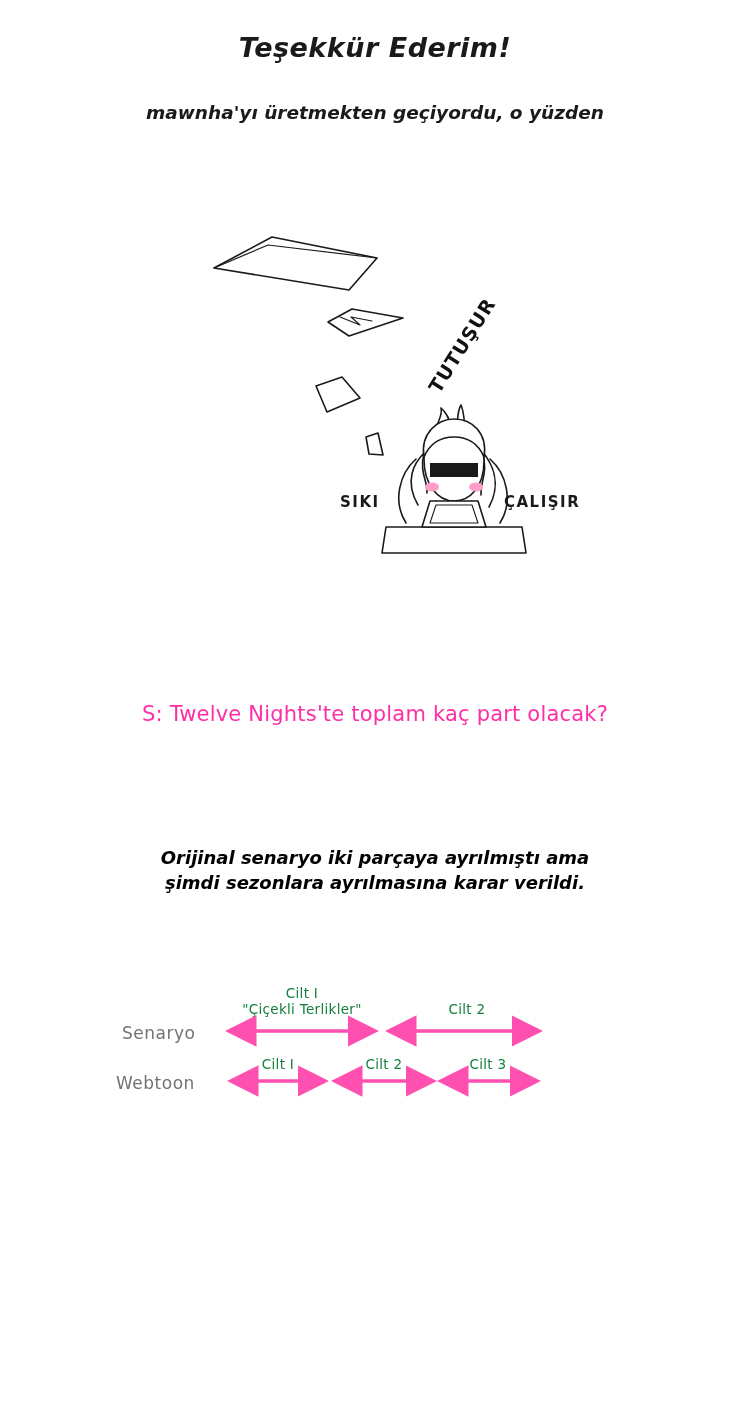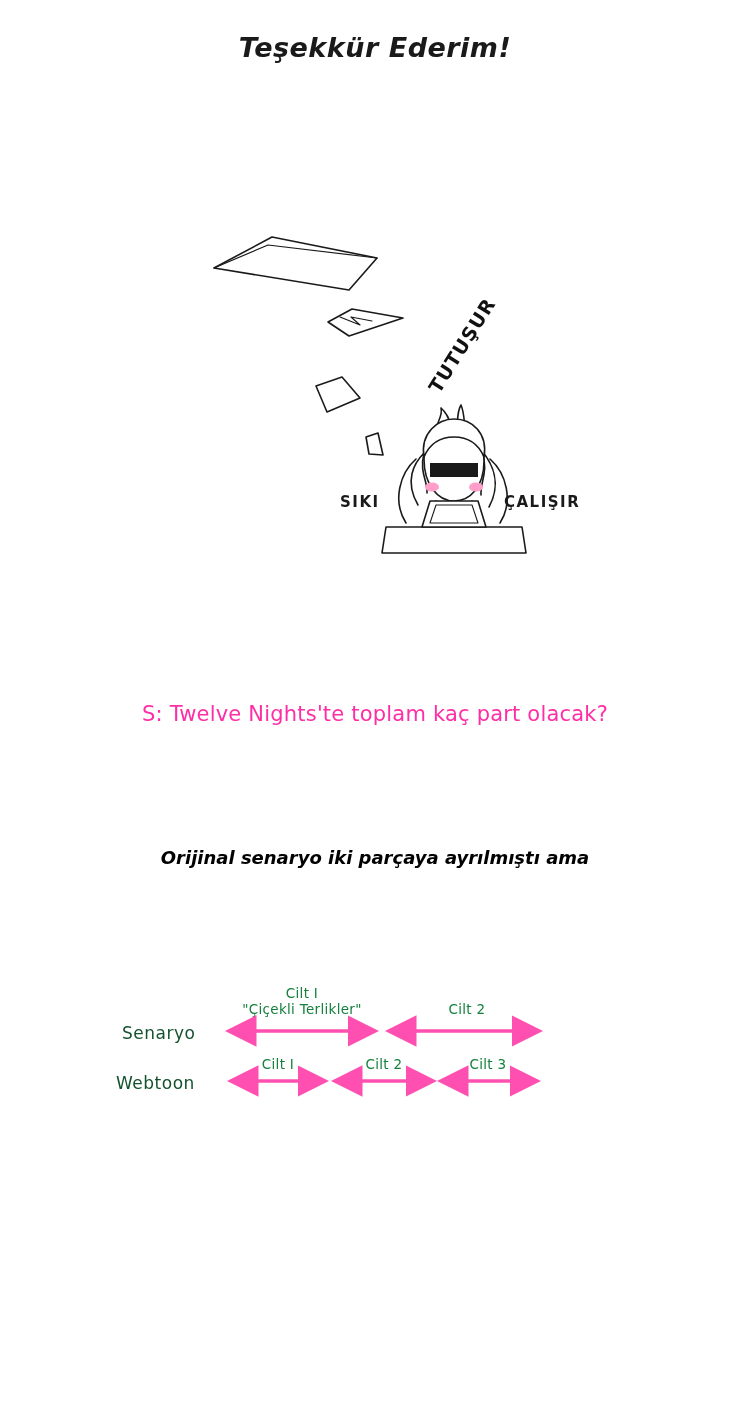--- a/index.html
+++ b/index.html
@@ -125,41 +125,42 @@
     position: absolute;
     top: 975px;
     left: 0;
     width: 750px;
     height: 140px;
   }
   .row-label {
     position: absolute;
     font-family: "DejaVu Sans", sans-serif;
     font-size: 17px;
-    color: #14532d;
+    color: #737373;
     letter-spacing: 0.5px;
   }
   .seg-label {
     position: absolute;
     font-family: "DejaVu Sans", sans-serif;
     font-size: 13.5px;
     color: #15803d;
     text-align: center;
     letter-spacing: 0.3px;
     line-height: 16px;
   }
 </style>
 </head>
 <body>
 
 <div class="page">
 
   <div class="title">Teşekkür Ederim!</div>
 
   <div class="intro">
+    <span class="line">mawnha'yı üretmekten geçiyordu, o yüzden</span>
   </div>
 
   <div class="art">
     <svg width="750" height="400" viewBox="0 0 750 400">
       <g fill="none" stroke="#1a1a1a" stroke-width="1.6" stroke-linejoin="round" stroke-linecap="round">
 
         <path d="M214 63 L272 32 L377 53 L349 85 Z"></path>
         <path d="M214 63 L268 40 L377 53" stroke-width="1.2"></path>
 
         <path d="M328 117 L352 104 L403 113 L349 131 Z"></path>
@@ -196,20 +197,21 @@
 
     <div class="sfx-left">SIKI</div>
     <div class="sfx-right">ÇALIŞIR</div>
     <div class="sfx-top">TUTUŞUR</div>
   </div>
 
   <div class="question">S: Twelve Nights'te toplam kaç part olacak?</div>
 
   <div class="answer">
     <span class="line">Orijinal senaryo iki parçaya ayrılmıştı ama</span>
+    <span class="line">şimdi sezonlara ayrılmasına karar verildi.</span>
   </div>
 
   <div class="diagram">
 
     <div class="row-label" style="left:122px; top:48px;">Senaryo</div>
     <div class="seg-label" style="left:228px; top:10px; width:148px;">
       <span>Cilt I</span><br>
       <span>"Çiçekli Terlikler"</span>
     </div>
     <div class="seg-label" style="left:396px; top:26px; width:142px;">

